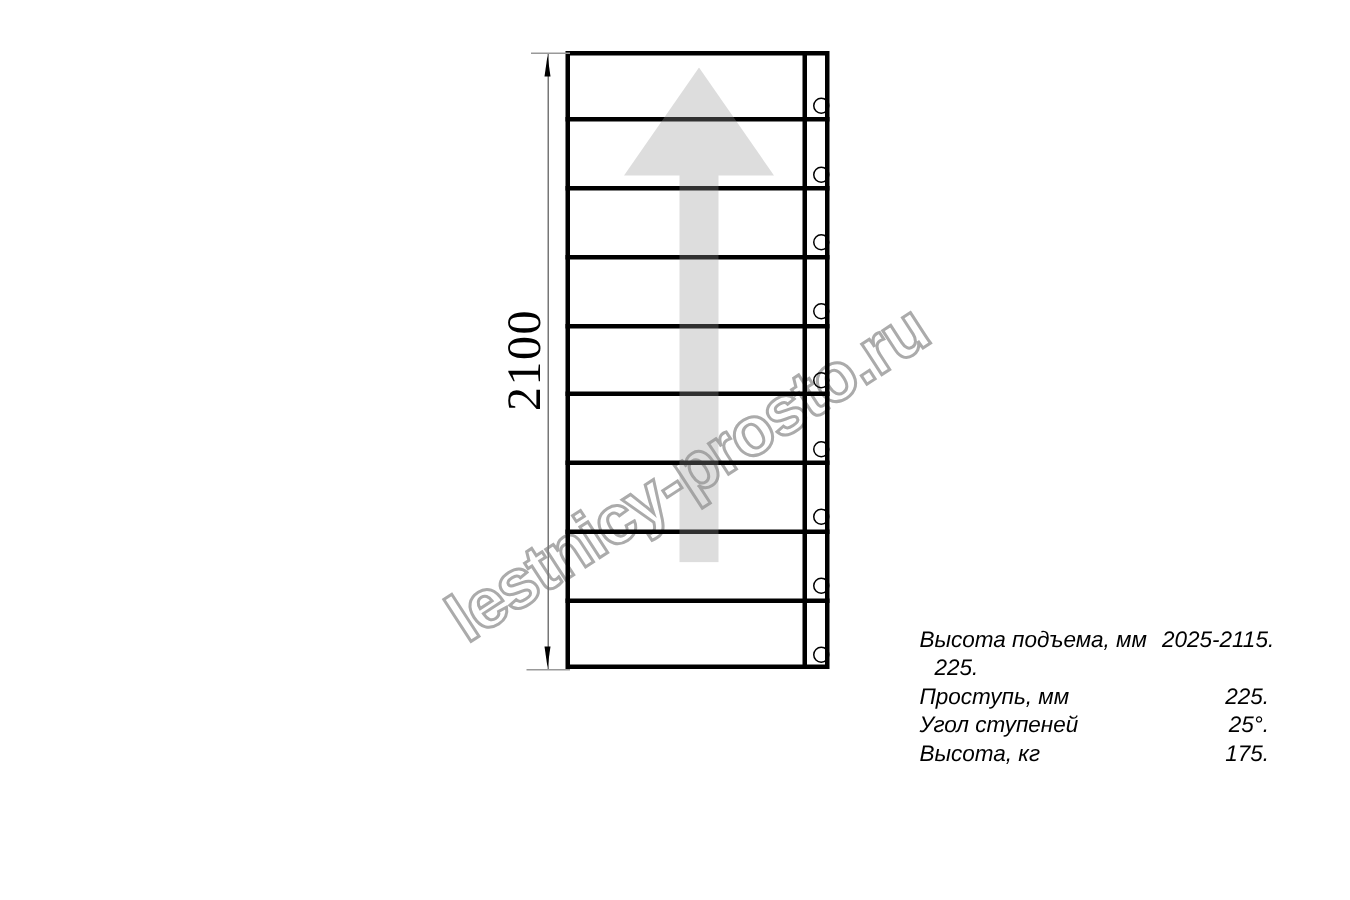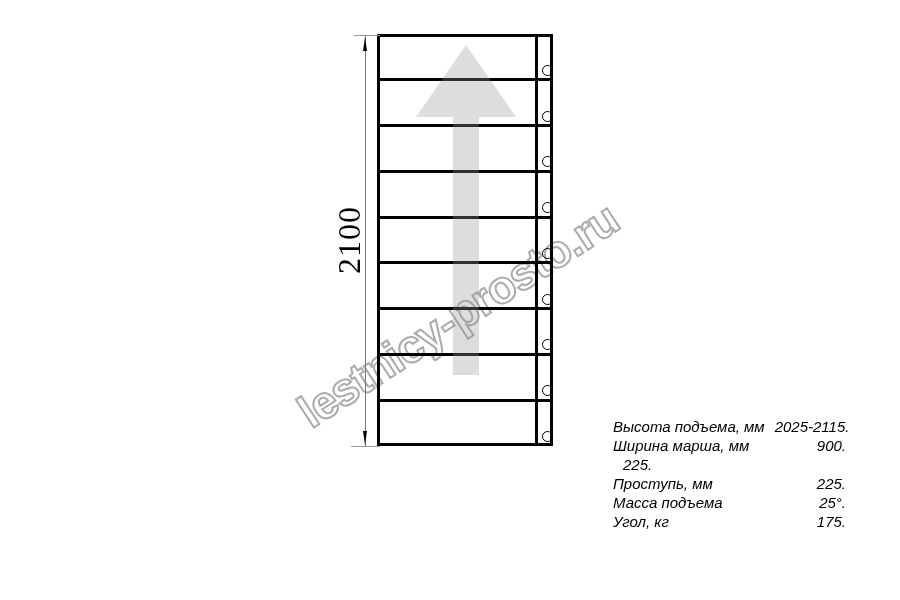--- a/index.html
+++ b/index.html
@@ -169,33 +169,29 @@
   <div class="dim-arrow dim-arrow-top"></div>
   <div class="dim-arrow dim-arrow-bottom"></div>
   <div class="dim-label">2100</div>
 
   <div class="specs">
     <div class="spec-row">
       <span class="spec-label">Высота подъема, мм</span>
       <span class="spec-value">2025-2115.</span>
     </div>
     <div class="spec-row">
-      <span class="spec-label">Ширина марша, мм</span>
-      <span class="spec-value">900.</span>
-    </div>
-    <div class="spec-row">
       <span class="spec-value">225.</span>
     </div>
     <div class="spec-row">
       <span class="spec-label">Проступь, мм</span>
       <span class="spec-value">225.</span>
     </div>
     <div class="spec-row">
-      <span class="spec-label">Масса подъема</span>
+      <span class="spec-label">Угол ступеней</span>
       <span class="spec-value">25°.</span>
     </div>
     <div class="spec-row">
-      <span class="spec-label">Угол, кг</span>
+      <span class="spec-label">Высота, кг</span>
       <span class="spec-value">175.</span>
     </div>
   </div>
 
 </div>
 
 </body></html>

